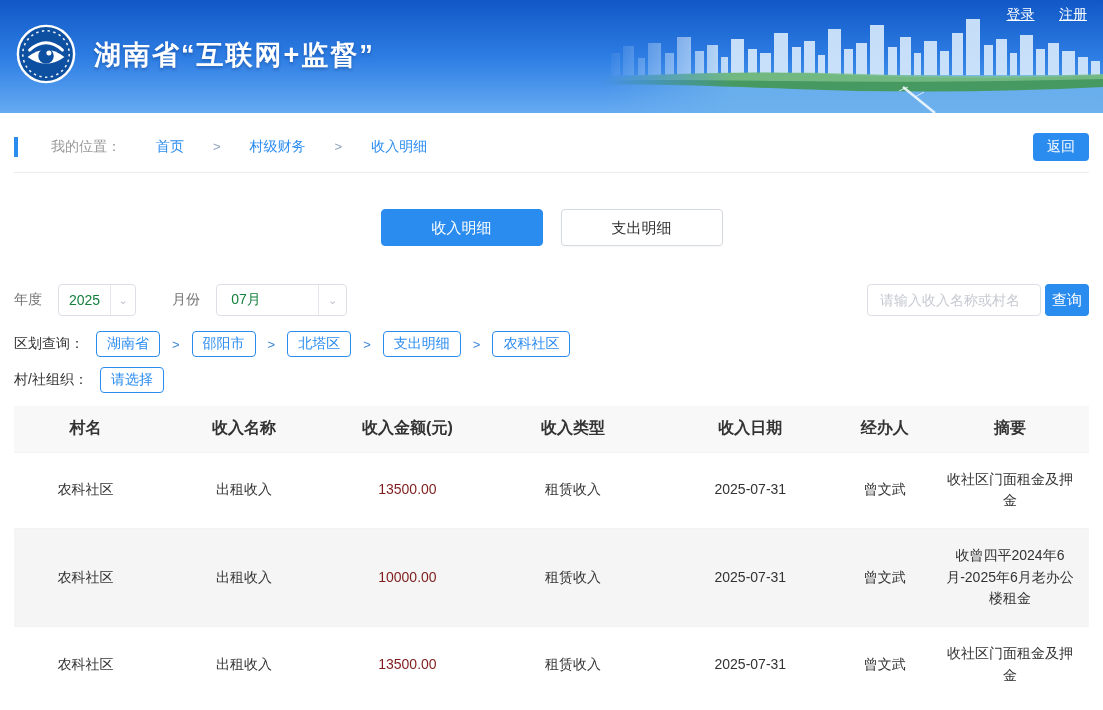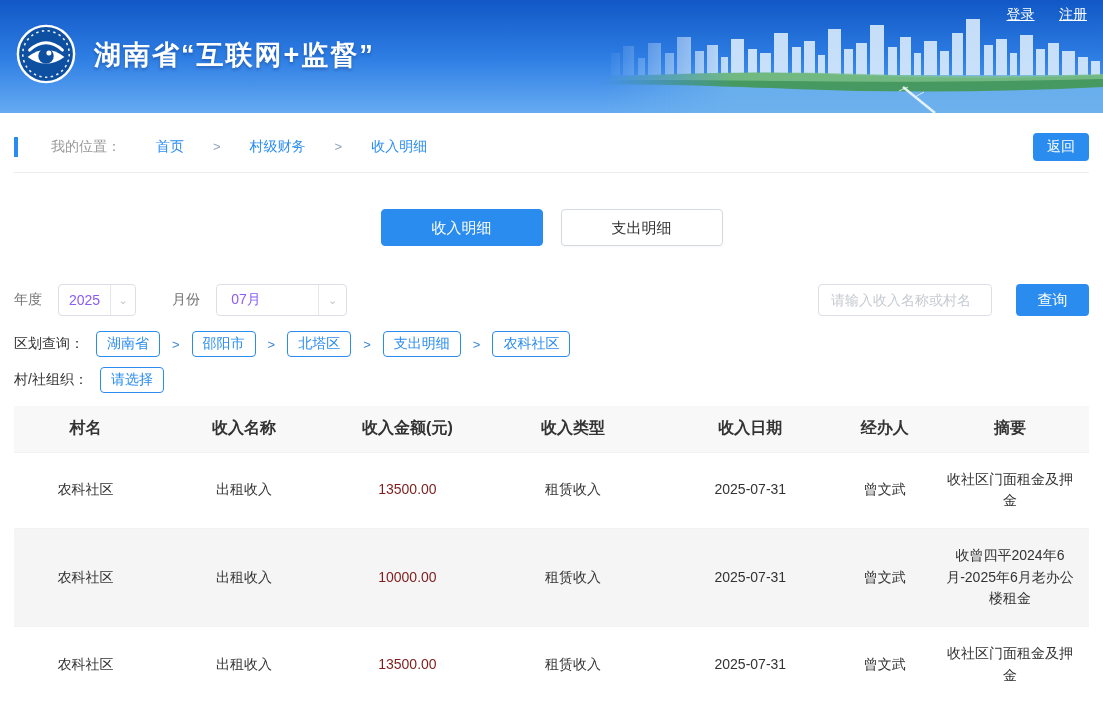--- a/index.html
+++ b/index.html
@@ -37,31 +37,31 @@
     border-radius:4px; cursor:pointer; }
   .tab.active { background:#2b8cf0; color:#fff; border:1px solid #2b8cf0; }
   .tab.inactive { background:#fff; color:#333; border:1px solid #d5d9e0; box-shadow:0 1px 2px rgba(0,0,0,.04); }
 
   
   .filter-row { display:flex; align-items:center; margin-top:38px; }
   .f-label { font-size:14px; color:#737373; }
   .sel { display:flex; align-items:stretch; height:32px; border:1px solid #dcdfe6;
     border-radius:4px; background:#fff; cursor:pointer; }
   .sel .val { display:flex; align-items:center; justify-content:center; padding:0 10px;
-    font-size:14px; color:#8b5cf6; flex:1;text-align:right; }
+    font-size:14px; color:#15803d; flex:1;text-align:right; }
   .sel .arrow { width:28px; border-left:1px solid #e4e7ed; display:flex; align-items:center;
     justify-content:center; color:#c0c4cc; font-size:11px; }
   .sel-year { width:78px; margin-left:16px; }
   .sel-month { width:131px; margin-left:16px;gap:43px; }
   .ml-36 { margin-left:36px; }
   .search-wrap { margin-left:auto; display:flex; align-items:center; }
   .search-input { width:174px; height:32px; border:1px solid #dcdfe6; border-radius:4px;
     padding:0 12px; font-size:14px; color:#333; outline:none; }
   .search-input::placeholder { color:#c6cad1; }
-  .query-btn { margin-left:24px; width:73px; height:32px; background:#2b8cf0; color:#fff;
+  .query-btn { margin-left:4px; width:44px; height:32px; background:#2b8cf0; color:#fff;
     border:none; border-radius:4px; font-size:15px; cursor:pointer; }
 
   .region-row { display:flex; align-items:center; margin-top:15px; font-size:14px; color:#333; }
   .chip { border:1px solid #2b8cf0; color:#2b8cf0; background:#fff; border-radius:4px;
     padding:3px 10px; font-size:14px; cursor:pointer; margin-left:12px; }
   .chip-sep { color:#3d87d6; font-size:13px; margin-left:12px; }
   .org-row { display:flex; align-items:center; margin-top:10px; font-size:14px; color:#333; }
 
   
   table { width:1075px; margin-top:13px; border-collapse:collapse; table-layout:fixed; }

